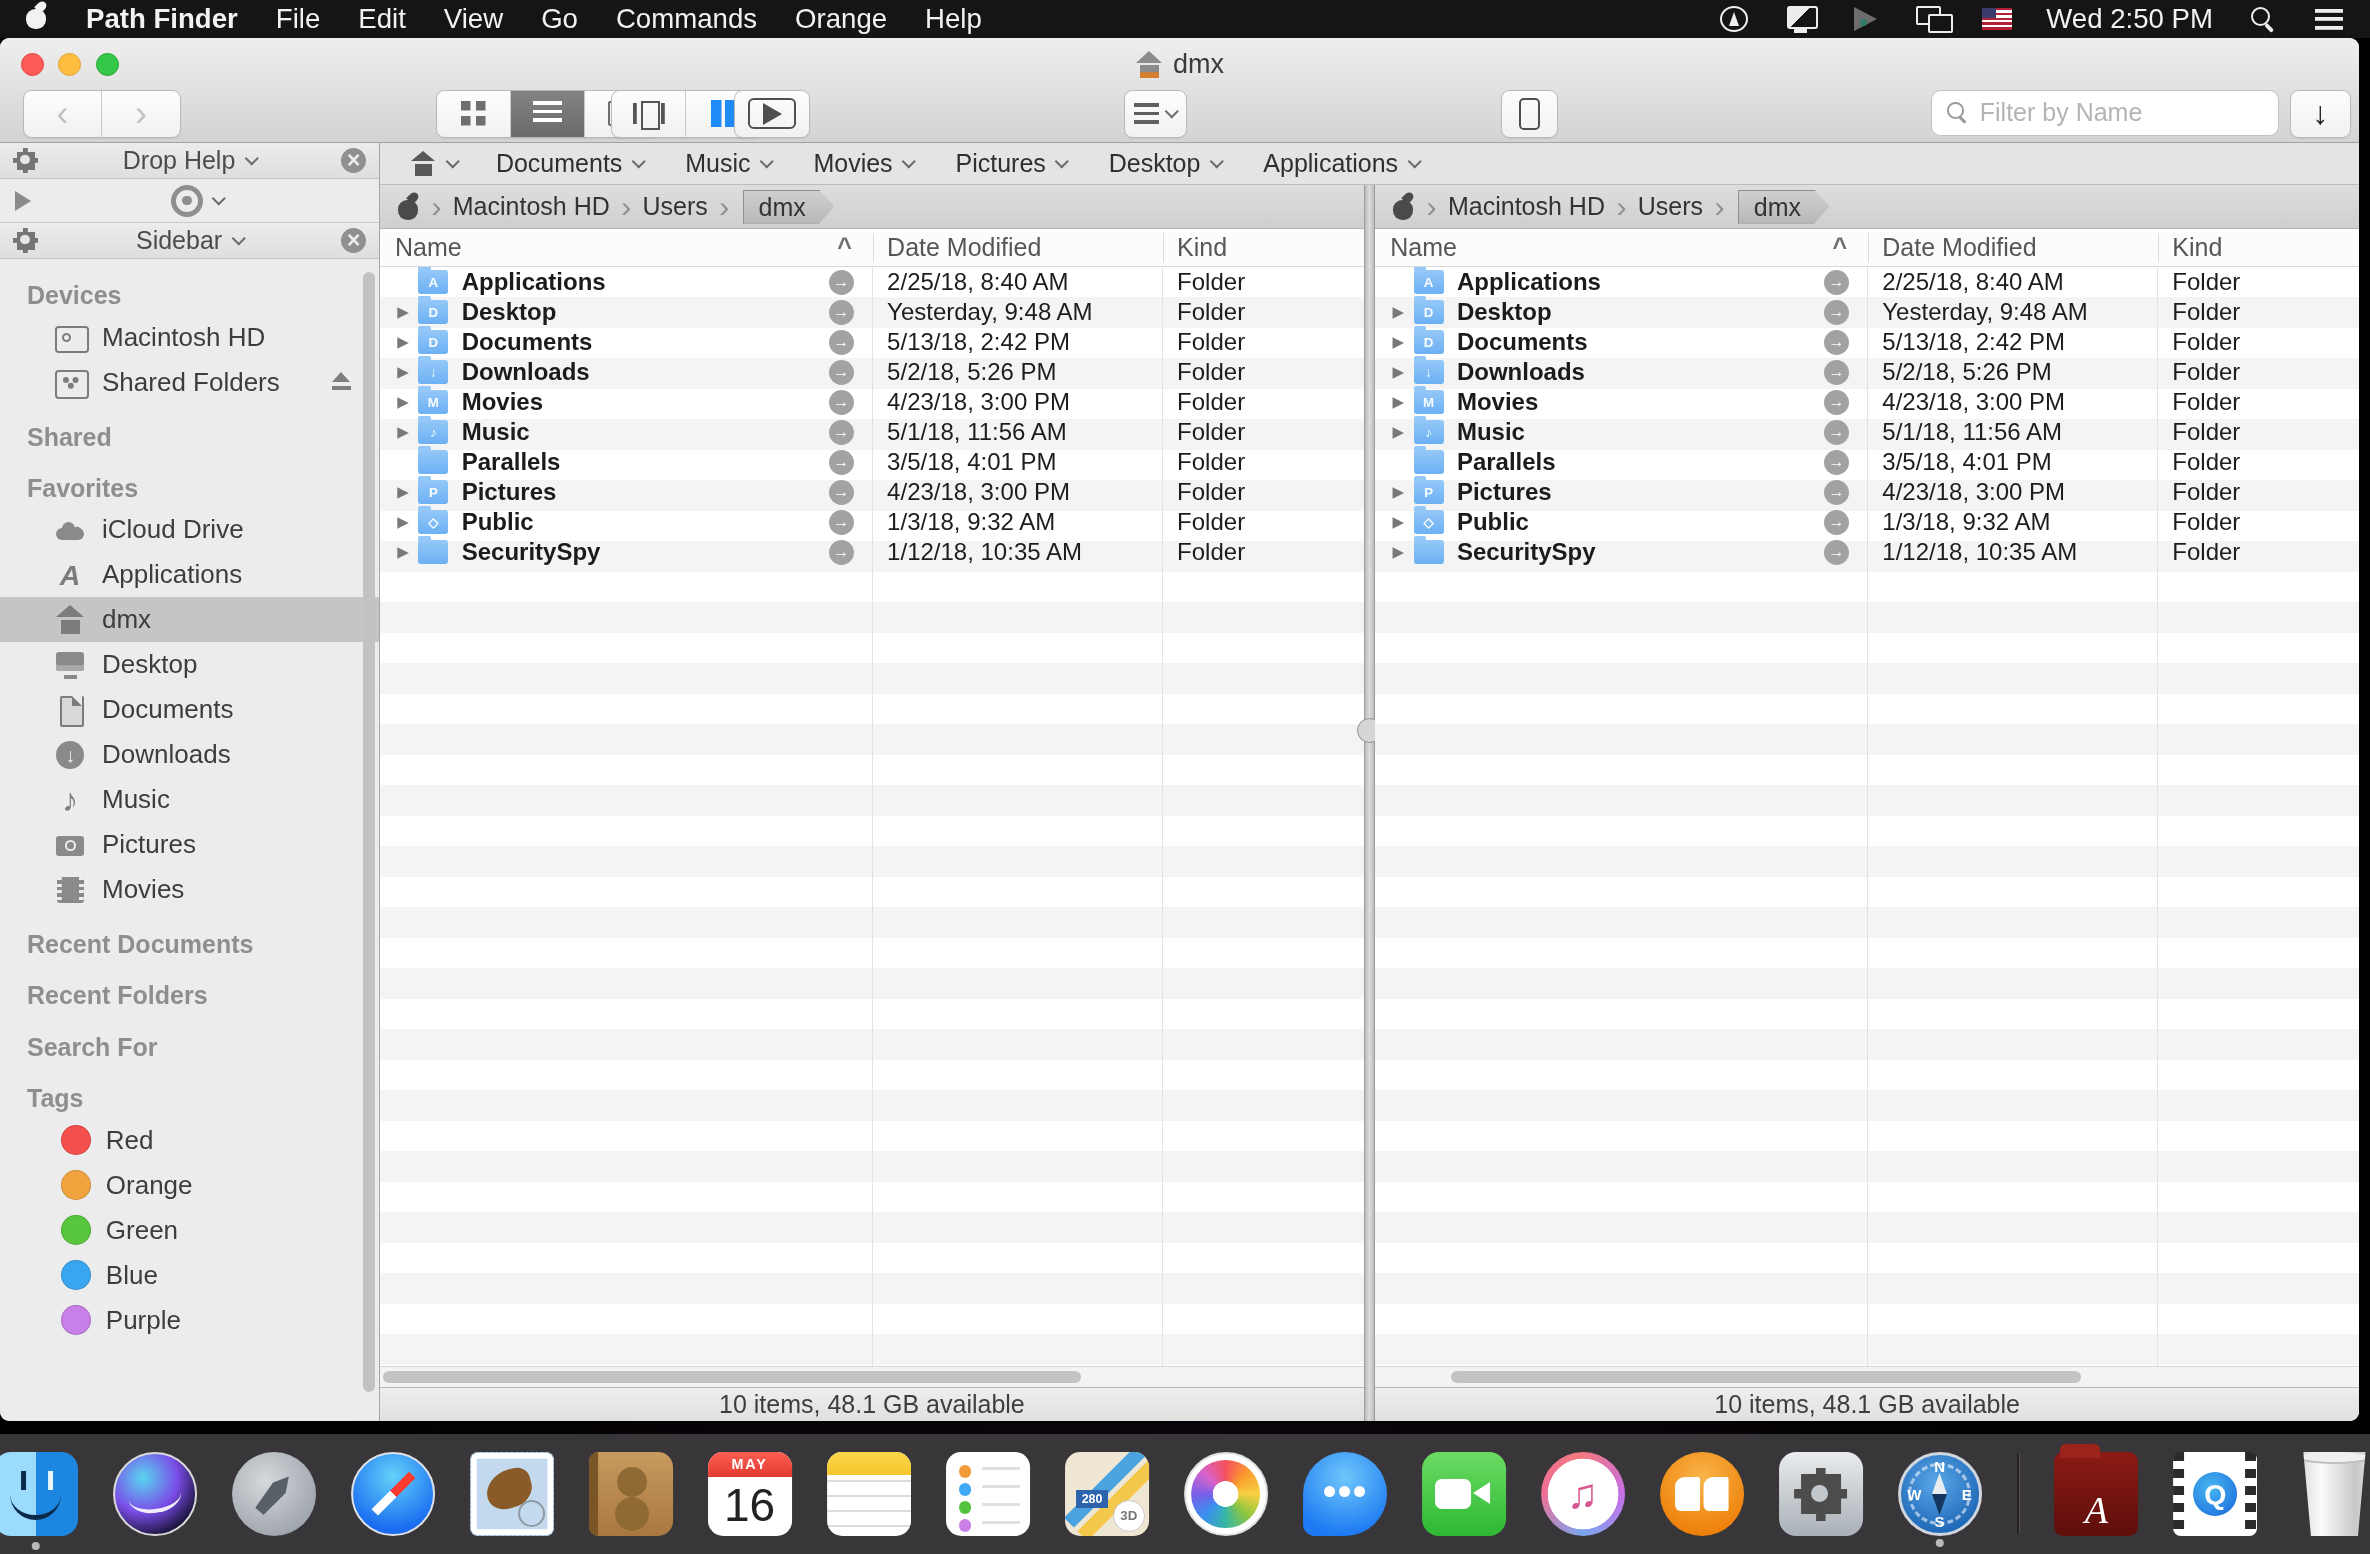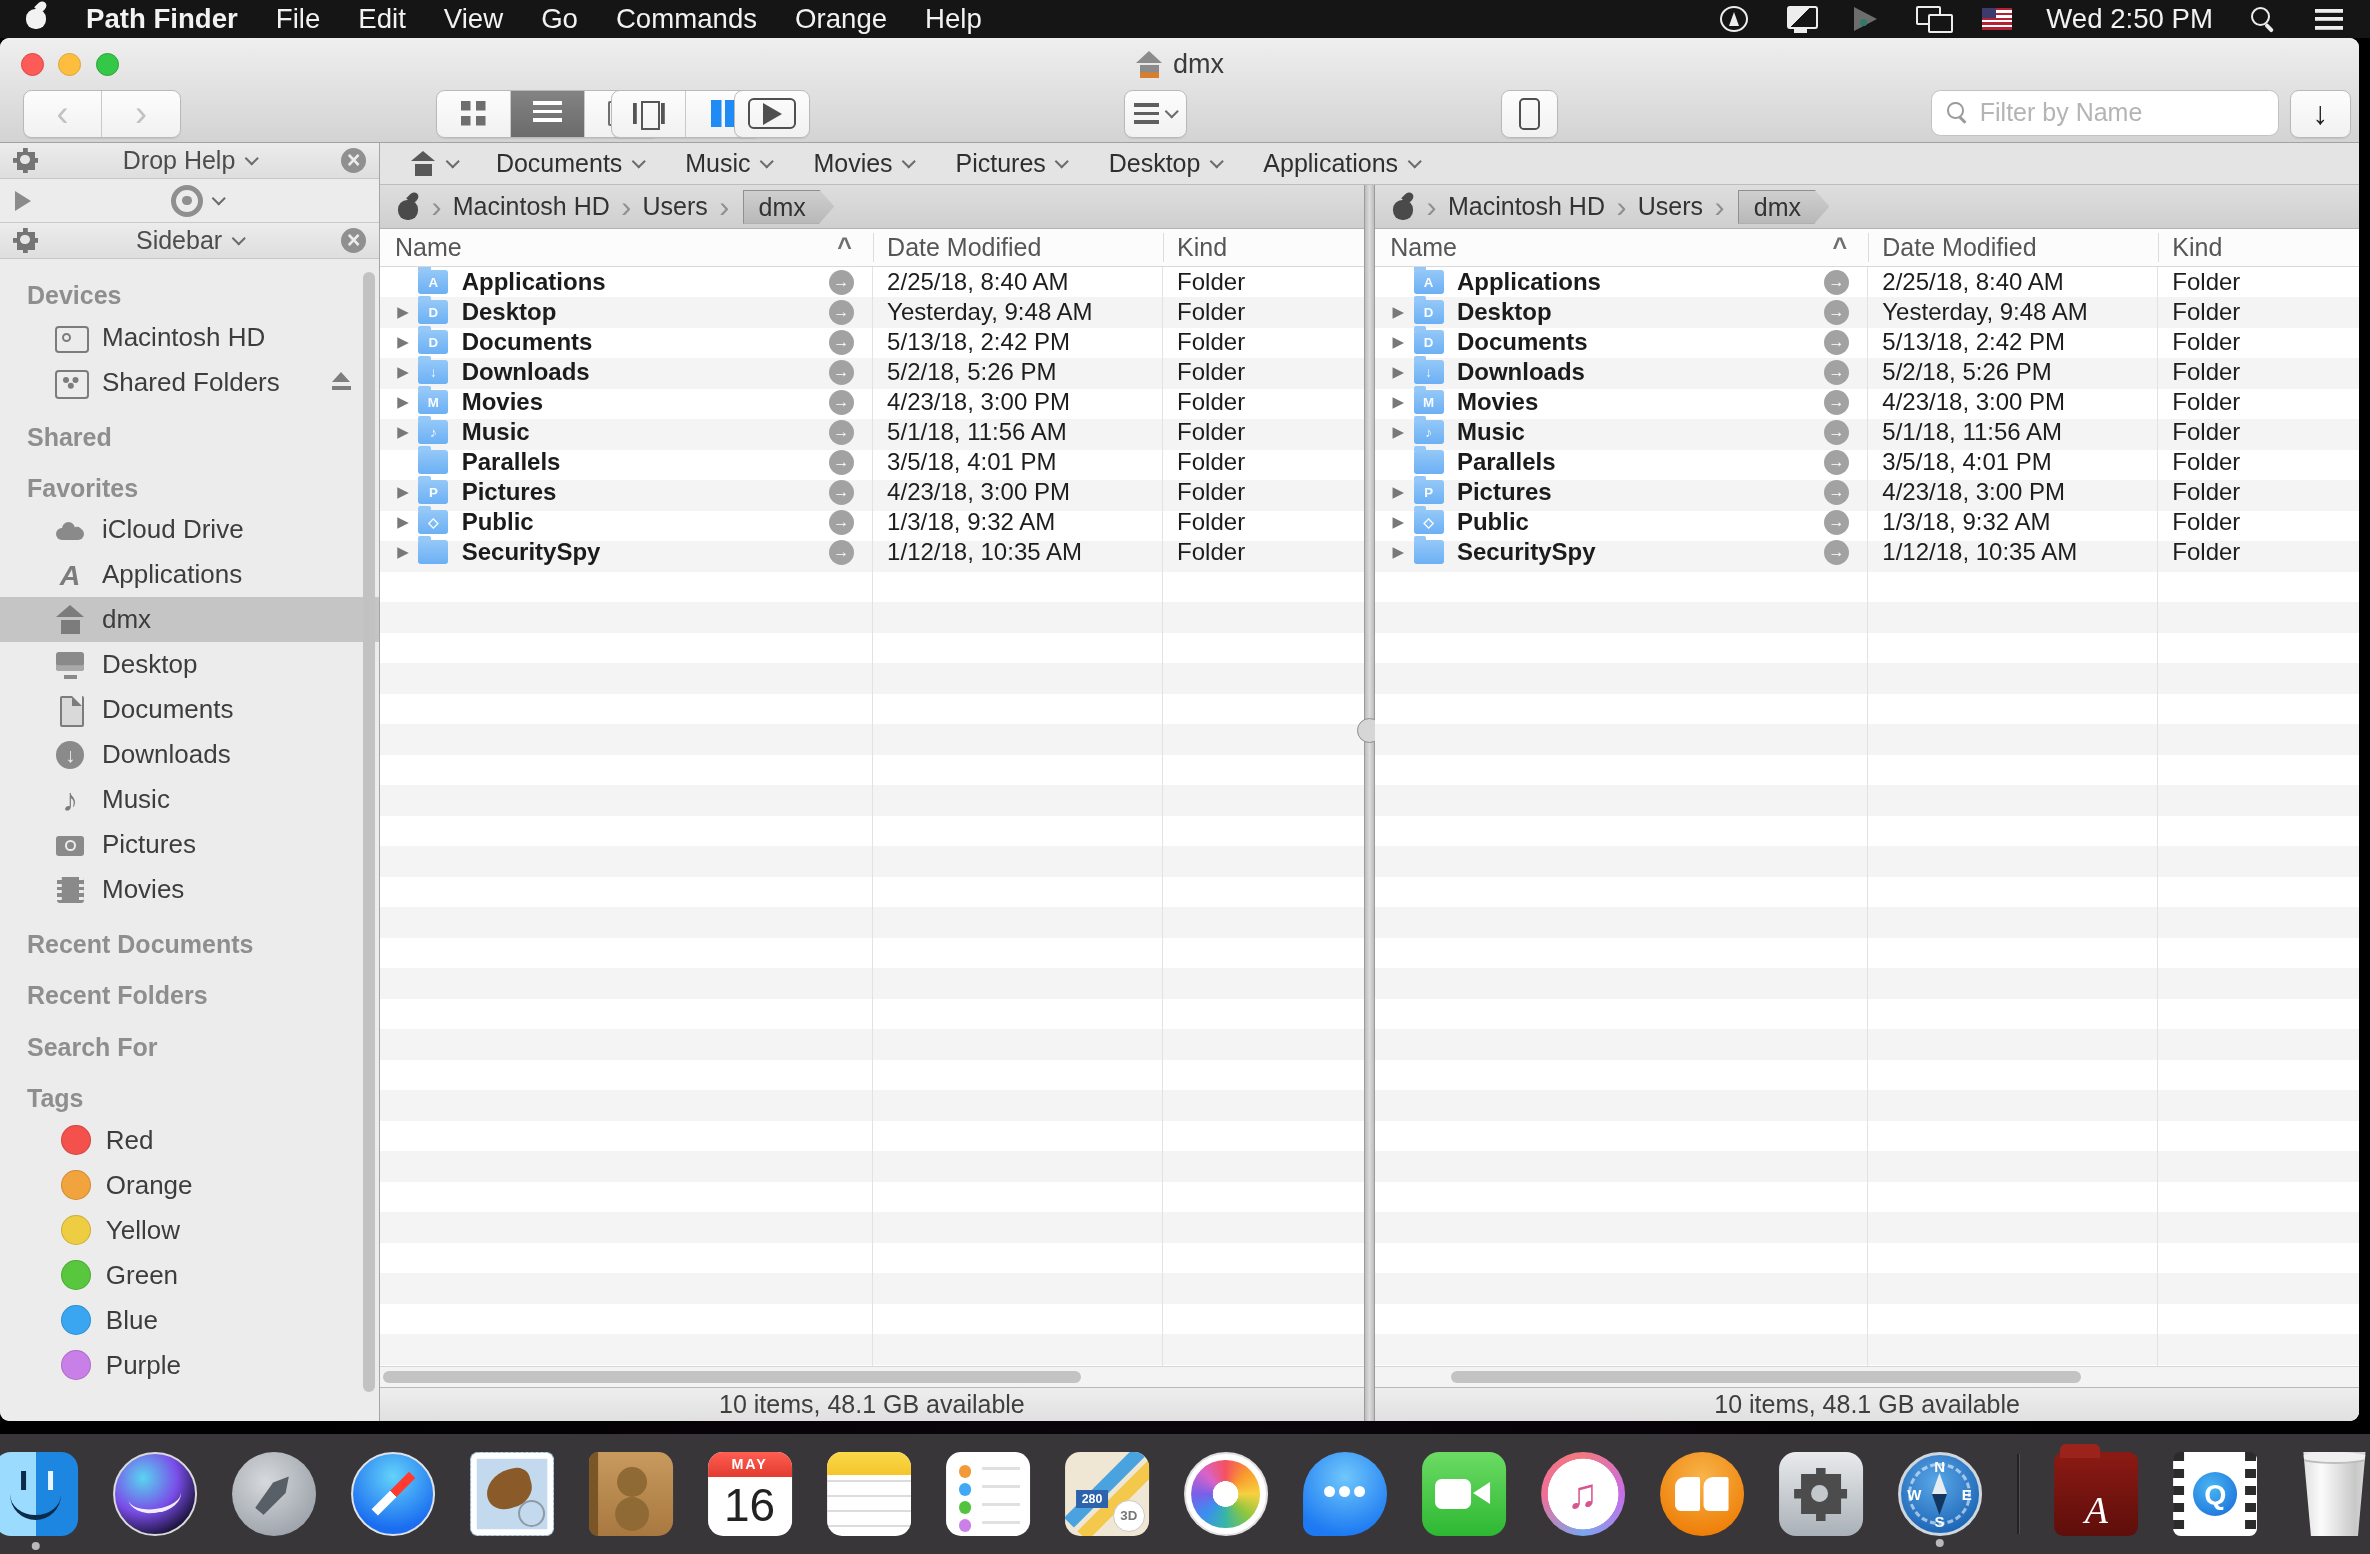--- a/index.html
+++ b/index.html
@@ -548,26 +548,20 @@
 
   </div>
 
   <div class="sb-row t-tag">
 
     <i class="tag-dot" style="background: rgb(241, 163, 61);"></i>
     <span class="sb-label">Orange</span>
 
   </div>
 
-  <div class="sb-row t-tag">
-
-    <i class="tag-dot" style="background: rgb(238, 205, 67);"></i>
-    <span class="sb-label">Yellow</span>
-
-  </div>
 
   <div class="sb-row t-tag">
 
     <i class="tag-dot" style="background: rgb(89, 199, 62);"></i>
     <span class="sb-label">Green</span>
 
   </div>
 
   <div class="sb-row t-tag">
 

